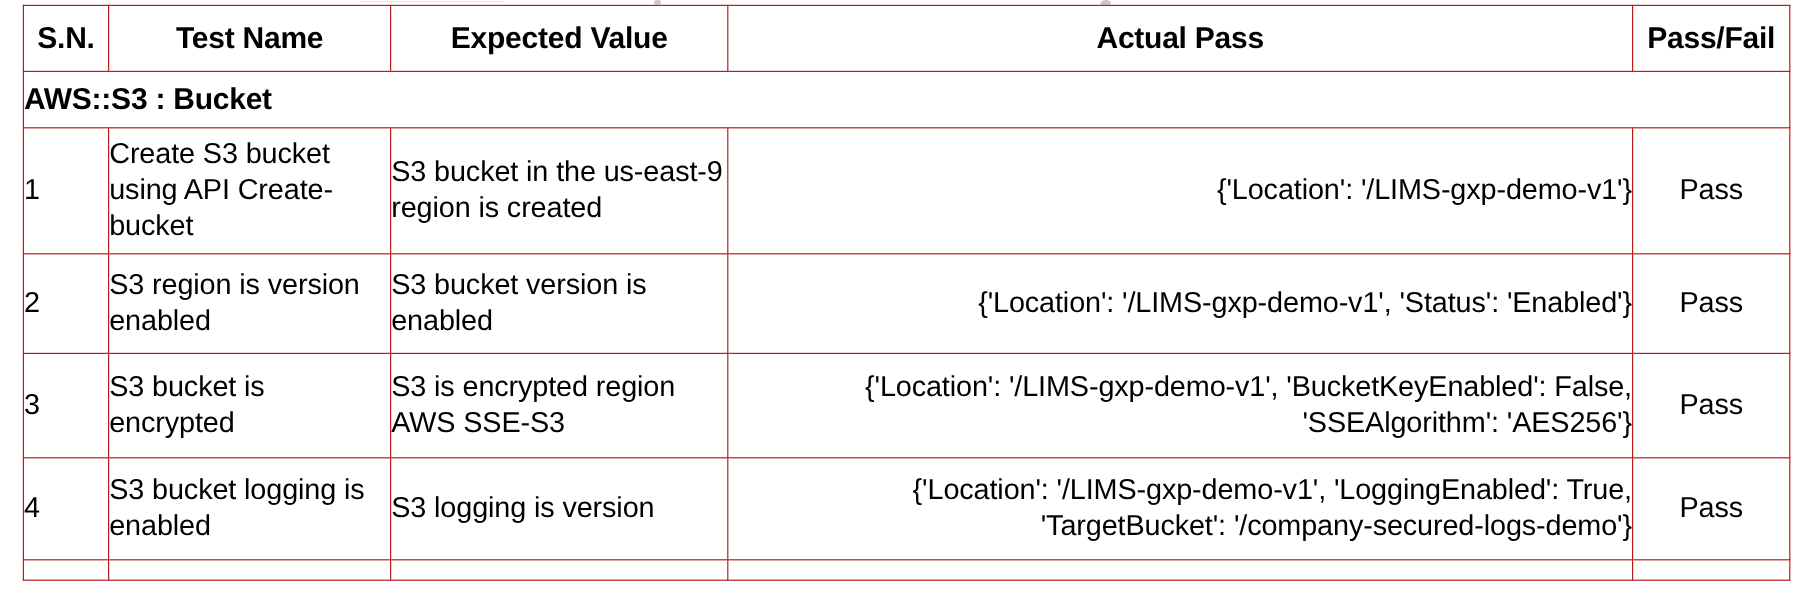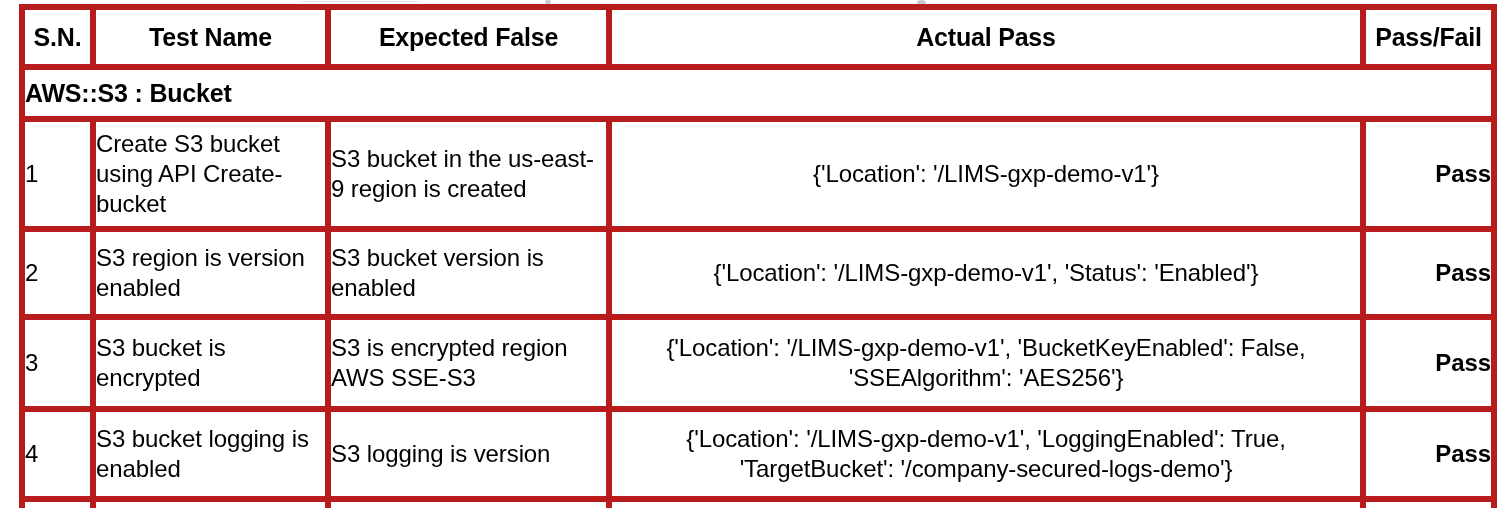--- a/index.html
+++ b/index.html
@@ -42,21 +42,21 @@
 
   table.report {
     border-collapse: collapse;
     table-layout: fixed;
     width: 1472px;
     background: #ffffff;
   }
 
   table.report td,
   table.report th {
-    border: 6px solid #b91c1c;
+    border: 1px solid #b91c1c;
     padding: 0;
     vertical-align: middle;
     background: #ffffff;
   }
 
   
   col.c-sn     { width: 71px;  }
   col.c-test   { width: 235px; }
   col.c-exp    { width: 281px; }
   col.c-actual { width: 754px; }
@@ -96,29 +96,28 @@
     padding-left: 11px;
     vertical-align: middle;
   }
   td.cell-test,
   td.cell-exp {
     text-align: left;
     padding: 8px 10px 8px 11px;
     vertical-align: middle;
   }
   td.cell-actual {
+    text-align: right;
+    padding: 8px 10px 8px 13px;
+    vertical-align: middle;
+  }
+  td.cell-pf {
     text-align: center;
-    padding: 8px 10px 8px 13px;
-    vertical-align: middle;
-  }
-  td.cell-pf {
-    text-align: right;
     padding-left: 12px;
     vertical-align: middle;
-    font-weight: bold;
   }
 
   tr.r1 td { height: 104px; }
   tr.r2 td { height: 82px;  }
   tr.r3 td { height: 86px;  }
   tr.r4 td { height: 84px;  }
 
   
   tr.row-clipped td { height: 16px; }
 </style>
@@ -138,21 +137,21 @@
         <col class="c-test">
         <col class="c-exp">
         <col class="c-actual">
         <col class="c-pf">
       </colgroup>
 
       <thead>
         <tr>
           <th>S.N.</th>
           <th>Test Name</th>
-          <th>Expected False</th>
+          <th>Expected Value</th>
           <th>Actual Pass</th>
           <th>Pass/Fail</th>
         </tr>
       </thead>
 
       <tbody>
 
         <tr>
           <td class="section-row" colspan="5">AWS::S3 : Bucket</td>
         </tr>

